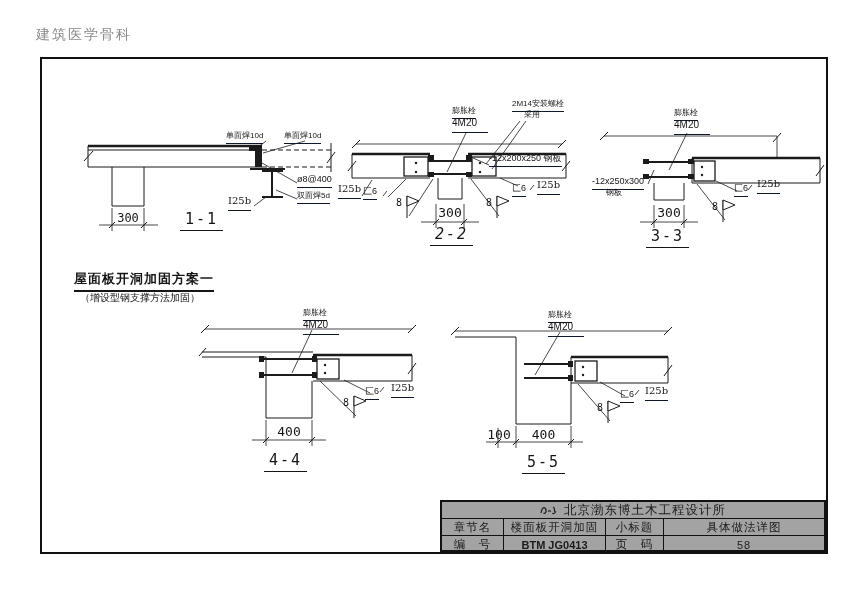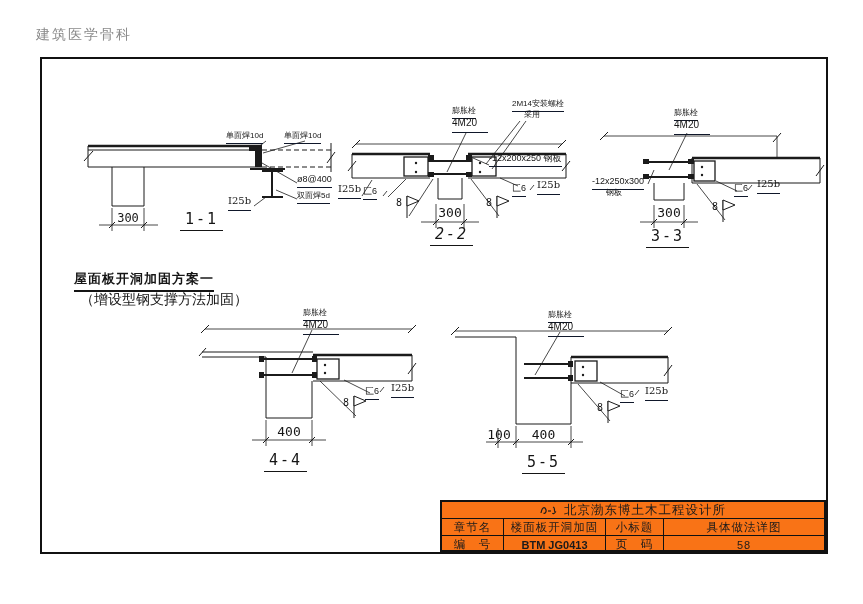--- a/index.html
+++ b/index.html
@@ -15,25 +15,25 @@
   .steel{font-size:10px;font-family:"DejaVu Serif","Liberation Serif",serif;}
   .dim{position:absolute;font-size:12px;font-family:"DejaVu Sans Mono","Liberation Mono",monospace;
        text-align:center;color:#151515;}
   .dim.big{font-size:13px;}
   .sec-title{position:absolute;font-size:15px;font-family:"DejaVu Sans Mono","Liberation Mono",monospace;
        letter-spacing:2px;border-bottom:1.5px solid #151515;padding:0 5px 2px;color:#151515;}
   .weld8{position:absolute;font-size:10px;font-family:"DejaVu Sans Mono","Liberation Mono",monospace;color:#151515;}
   #scheme-title{position:absolute;left:74px;top:270px;font-size:13px;font-weight:bold;
        font-family:"Liberation Serif","DejaVu Serif",serif;border-bottom:2px solid #151515;
        padding-bottom:2px;letter-spacing:1px;color:#151515;text-align:right;}
-  #scheme-subtitle{position:absolute;left:80px;top:291px;font-size:14px;color:#151515;
+  #scheme-subtitle{position:absolute;left:80px;top:291px;font-size:10px;color:#151515;
        font-family:"Liberation Serif","DejaVu Serif",serif;}
   
   #tblock{position:absolute;left:440px;top:500px;width:386px;height:52px;border:2px solid #111;
-       box-sizing:border-box;background:#f97316;font-family:"Liberation Serif","DejaVu Serif",serif;text-align:center;}
+       box-sizing:border-box;background:#a3a3a3;font-family:"Liberation Serif","DejaVu Serif",serif;text-align:center;}
   #tblock .trow1{height:16px;border-bottom:1px solid #111;display:flex;align-items:center;
        justify-content:center;gap:6px;font-size:12.5px;letter-spacing:1px;}
   #tblock .tgrid{display:grid;grid-template-columns:62px 102px 58px 1fr;}
   #tblock .cell{border-right:1px solid #111;border-bottom:1px solid #111;height:17px;
        display:flex;align-items:center;justify-content:center;font-size:11.5px;box-sizing:border-box;
        letter-spacing:1px;font-family:Liberation Serif, serif;}
   #tblock .cell.last{border-right:none;}
   #tblock .cell.lastrow{border-bottom:none;}
   #tblock .code{font-family:"Liberation Sans","DejaVu Sans",sans-serif;font-weight:bold;font-size:11px;letter-spacing:0;}
   #tblock .pagenum{font-family:"Liberation Sans","DejaVu Sans",sans-serif;font-size:11px;}

